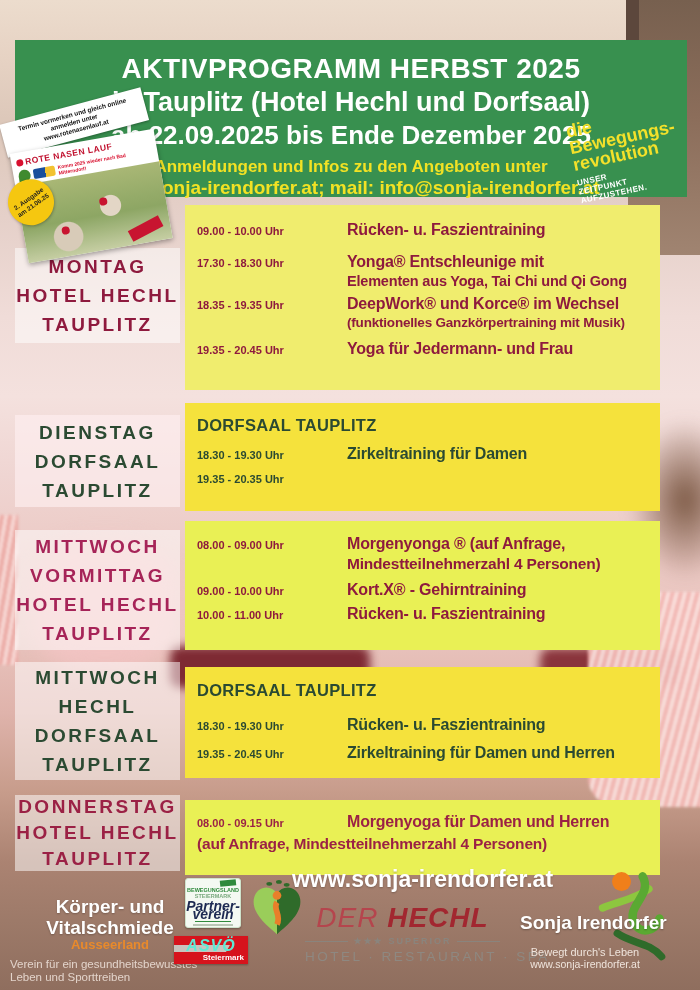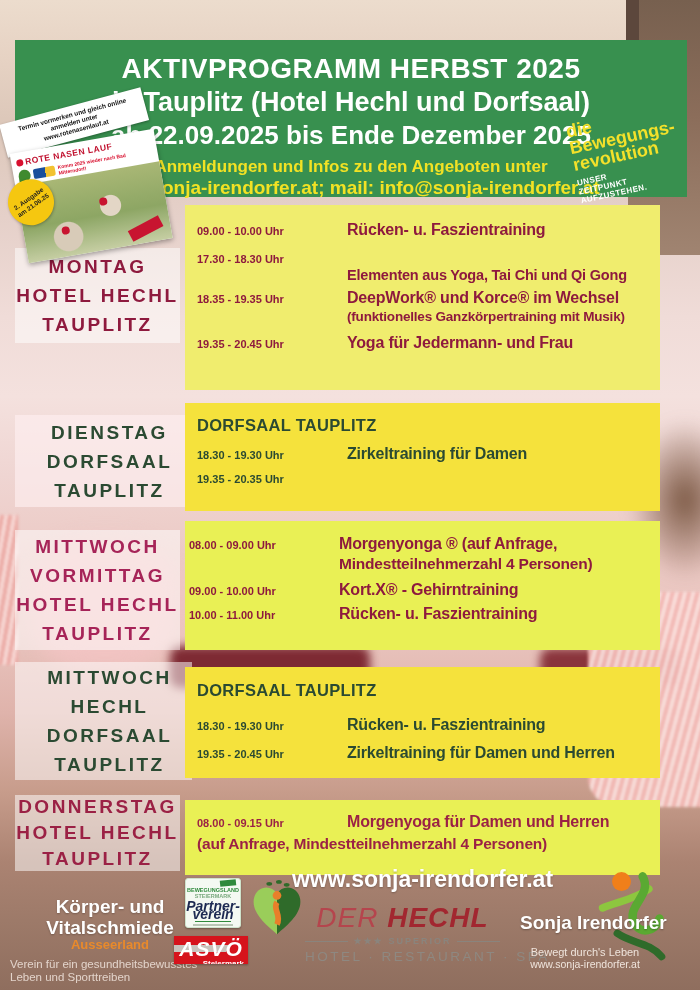--- a/index.html
+++ b/index.html
@@ -71,30 +71,30 @@
   .day-label{position:absolute;left:15px;width:165px;background:rgba(255,255,255,.52);
     text-align:center;font-weight:bold;font-size:19px;letter-spacing:2.5px;line-height:29px;
     display:flex;flex-direction:column;justify-content:center;}
   .sched-box{position:absolute;left:185px;width:475px;padding:0;box-sizing:border-box;font-weight:bold;}
   .srow{display:flex;align-items:baseline;}
   .time{flex:0 0 150px;font-size:11px;}
   .desc{flex:1;font-size:16px;white-space:nowrap;letter-spacing:-.2px;}
   .sub{margin-left:150px;font-size:14.5px;white-space:nowrap;letter-spacing:-.2px;}
   .venue{font-size:16.5px;letter-spacing:.3px;}
 
-  .c-maroon{color:#8e1a3e;} .c-green{color:#2b4a32;padding-left:12px;} .c-pink{color:#a62458;} .c-red{color:#9b2145;}
+  .c-maroon{color:#8e1a3e;} .c-green{color:#2b4a32;} .c-pink{color:#a62458;} .c-red{color:#9b2145;}
   .b-pale{background:#f0ed6e;} .b-gold{background:#f5e23c;} .b-lime{background:#e9f055;}
 
   
   #lab-mo{top:248px;height:95px;}
   #box-mo{top:205px;height:185px;padding:16px 14px 0 12px;}
   #lab-di{top:415px;height:92px;background:rgba(255,240,242,.62);}
   #box-di{top:403px;height:108px;padding:13px 14px 0 12px;}
   #lab-mv{top:530px;height:120px;}
-  #box-mv{top:521px;height:129px;padding:14px 14px 0 4px;}
+  #box-mv{top:521px;height:129px;padding:14px 14px 0 12px;}
   #lab-ma{top:662px;height:118px;}
   #box-ma{top:667px;height:111px;padding:14px 14px 0 12px;}
   #lab-do{top:795px;height:76px;line-height:26px;}
   #box-do{top:800px;height:75px;padding:13px 14px 0 12px;}
 
   .mb14{margin-bottom:14px;} .mb10{margin-bottom:10px;}
   .mb8{margin-bottom:8px;} .mb6{margin-bottom:6px;} .mb4{margin-bottom:4px;} .mb2{margin-bottom:2px;}
   .mb16{margin-bottom:16px;}
   .sub-sm{font-size:13.5px;}
   .sub-full{margin-left:0;font-size:15.5px;}
@@ -114,21 +114,21 @@
   .pbadge-tag{position:absolute;right:4px;top:1px;width:16px;height:6px;background:#2f8a3c;transform:rotate(-6deg);}
   .pb-l1{margin-top:8px;font-size:5.5px;font-weight:bold;color:#2f8a3c;line-height:6px;}
   .pb-l2{font-size:5.5px;font-weight:bold;color:#7aa97e;line-height:6px;}
   .pb-l3{margin-top:3px;font-size:14px;font-weight:bold;font-style:italic;color:#1d2a52;line-height:8px;}
   .pb-rule{margin:3px auto 0;width:36px;height:1px;background:#2f8a3c;}
   .pb-micro{margin:2px auto 0;width:40px;height:2px;background:#b9c7b6;}
 
   .asvo{position:absolute;left:174px;top:936px;width:74px;height:28px;background:#d6131c;
     box-shadow:0 1px 2px rgba(0,0,0,.3);overflow:hidden;}
   .asvo-swoosh{position:absolute;left:-6px;top:9px;width:60px;height:7px;background:#c9c3bd;transform:skewX(-30deg);}
-  .asvo-name{position:relative;color:#ffffff;font-weight:bold;font-style:italic;font-size:21px;text-align:center;margin-top:1px;letter-spacing:1px;}
+  .asvo-name{position:relative;color:#5eead4;font-weight:bold;font-style:italic;font-size:16px;text-align:center;margin-top:1px;letter-spacing:1px;}
   .asvo-region{position:relative;color:#fff;font-size:8px;font-weight:bold;text-align:right;padding-right:4px;margin-top:-2px;}
 
   .hechl{position:absolute;left:305px;top:902px;width:195px;text-align:center;}
   .hechl-name{font-style:italic;font-weight:bold;font-size:28px;color:#a22730;letter-spacing:1px;white-space:nowrap;}
   .hechl-der{font-weight:normal;color:#b5454d;}
   .hechl-sup{margin-top:2px;color:#8a847d;font-size:9px;letter-spacing:2px;font-weight:bold;
     display:flex;align-items:center;gap:5px;justify-content:center;}
   .hechl-sup::before,.hechl-sup::after{content:"";flex:1;height:1px;background:#8a847d;}
   .hechl-stars{color:#8a847d;}
   .hechl-sub{margin-top:3px;color:#8e8881;font-size:13.5px;letter-spacing:2.5px;white-space:nowrap;}
@@ -202,20 +202,21 @@
     <div>HOTEL HECHL</div>
     <div>TAUPLITZ</div>
   </div>
   <div id="box-mo" class="sched-box b-pale c-maroon">
     <div class="srow mb14">
       <span class="time">09.00 - 10.00 Uhr</span>
       <span class="desc">Rücken- u.  Faszientraining</span>
     </div>
     <div class="srow mb2">
       <span class="time">17.30 - 18.30 Uhr</span>
+      <span class="desc">Yonga®  Entschleunige mit</span>
     </div>
     <div class="sub mb6">Elementen aus Yoga, Tai Chi und Qi Gong</div>
     <div class="srow mb2">
       <span class="time">18.35 - 19.35 Uhr</span>
       <span class="desc">DeepWork® und Korce® im Wechsel</span>
     </div>
     <div class="sub sub-sm mb10">(funktionelles Ganzkörpertraining mit Musik)</div>
     <div class="srow">
       <span class="time">19.35 - 20.45 Uhr</span>
       <span class="desc">Yoga für Jedermann- und Frau</span>

